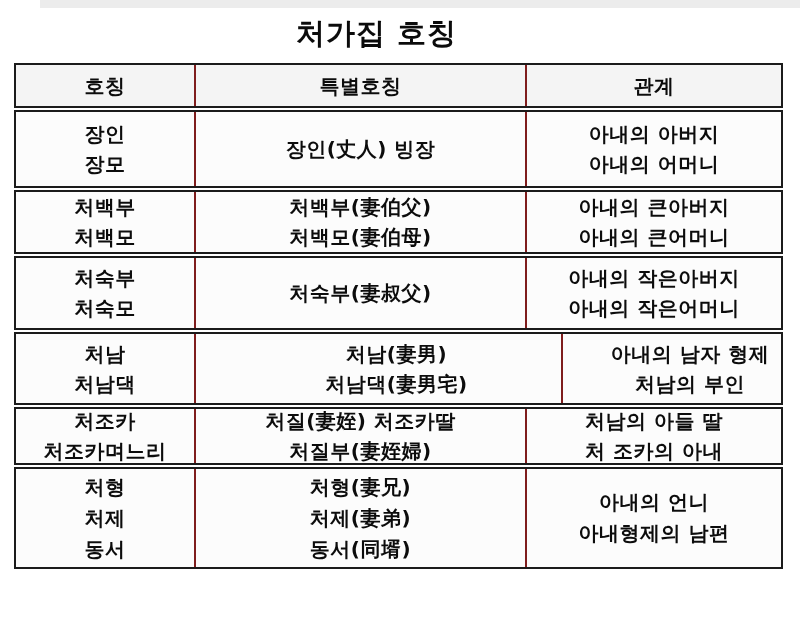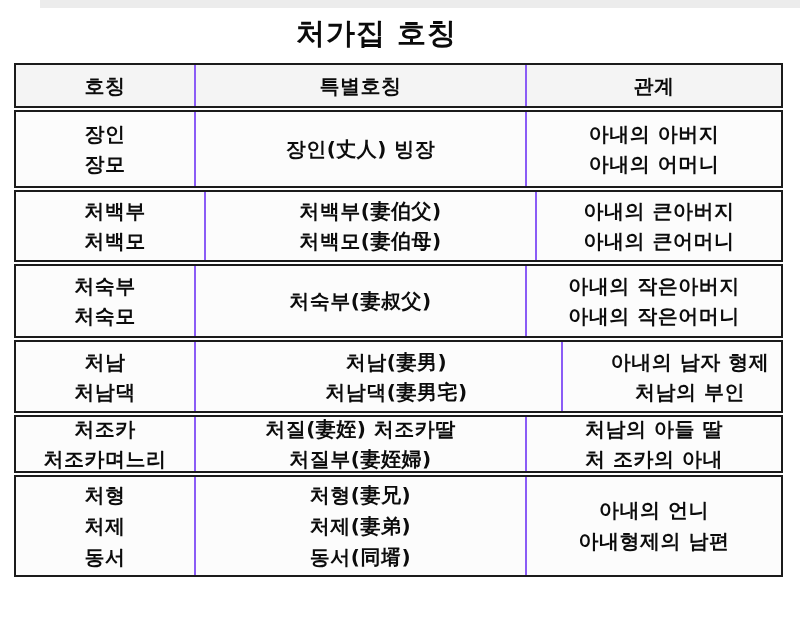--- a/index.html
+++ b/index.html
@@ -42,32 +42,32 @@
     display: grid;
     grid-template-columns: 180px 331px 1fr;
     box-sizing: border-box;
     width: 769px;
     border: 2px solid #1b1b1b;
     background: #fcfcfc;
     margin-bottom: 2px;
   }
   .tgroup.header-row { height: 45px; background: #f4f4f4; }
   .tgroup:nth-child(2) { height: 78px; }
-  .tgroup:nth-child(3) { height: 72px; padding-left: 10px; }
+  .tgroup:nth-child(3) { height: 64px; }
   .tgroup:nth-child(4) { height: 74px; }
   .tgroup:nth-child(5) { height: 73px; gap: 36px; }
   .tgroup:nth-child(6) { height: 58px; }
   .tgroup:nth-child(7) { height: 102px; margin-bottom: 0; }
   .tcell {
     display: flex;
     flex-direction: column;
     justify-content: center;
     align-items: center;
     box-sizing: border-box;
-    border-right: 2px solid #8b5cf6;
+    border-right: 2px solid #7f1d1d;
     font-size: 20px;
     font-weight: bold;
     color: #0c0c0c;
     line-height: 30px;
     letter-spacing: 0.5px;
     text-align: center;
     overflow: hidden;
     white-space: nowrap;
   }
   .tcell:last-child { border-right: none; }

